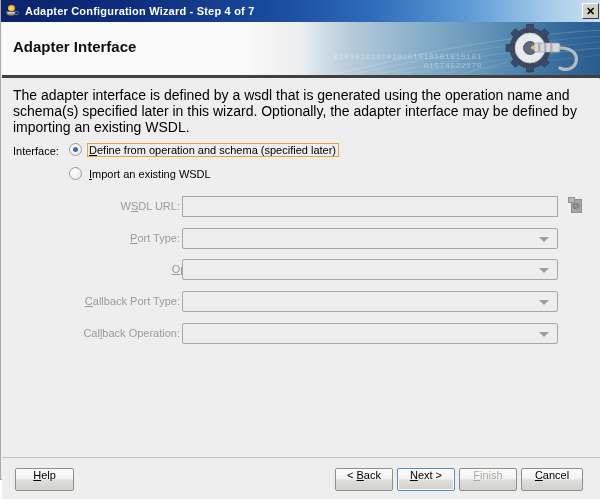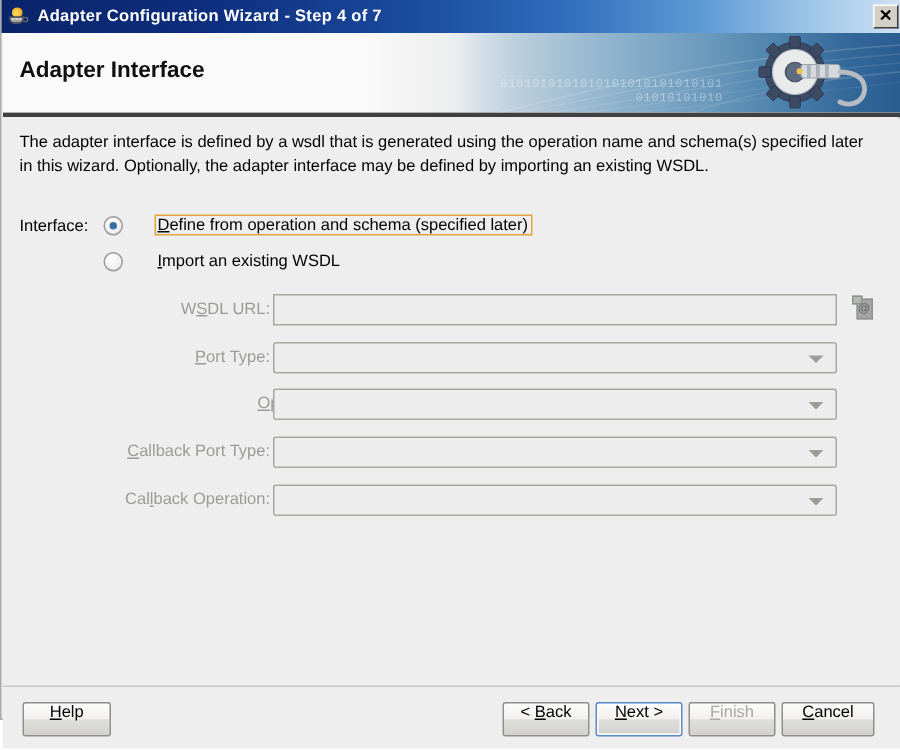--- a/index.html
+++ b/index.html
@@ -163,37 +163,35 @@
     width: 598px;
     height: 378px;
     background: #eeeeee;
     box-sizing: border-box;
   }
 
   #description {
     position: absolute;
     left: 11px; top: 8px;
     width: 574px;
-    font-size: 11px;
+    font-size: 14px;
     color: #000000;
     line-height: 16px;
   }
 
   
   #interface-label {
     position: absolute;
     left: 12px; top: 145px;
     font-size: 11px;
     color: #000000;
   }
   .radio-row {
     position: absolute;
     display: flex;
-    align-items: center;
-    gap: 16px;
   }
   #radio-row-define { left: 68px; top: 143px; }
   #radio-row-import { left: 68px; top: 167px; }
 
   .radio-mark {
     width: 13px; height: 13px;
     flex: 0 0 13px;
     border-radius: 50%;
     box-sizing: border-box;
     background: radial-gradient(circle at 38% 34%, #ffffff 0%, #f2f2f2 55%, #e2e2e2 100%);
@@ -368,21 +366,21 @@
     <svg class="swoosh" viewBox="0 0 300 56" preserveAspectRatio="none">
       <path d="M20,56 C90,40 160,18 300,8" stroke="rgba(255,255,255,0.30)" stroke-width="1" fill="none"></path>
       <path d="M30,56 C100,44 170,24 300,14" stroke="rgba(255,255,255,0.22)" stroke-width="1" fill="none"></path>
       <path d="M45,56 C115,48 185,30 300,20" stroke="rgba(255,255,255,0.18)" stroke-width="1" fill="none"></path>
       <path d="M60,56 C130,50 200,36 300,26" stroke="rgba(255,255,255,0.14)" stroke-width="1" fill="none"></path>
       <path d="M80,56 C150,52 215,42 300,33" stroke="rgba(255,255,255,0.12)" stroke-width="1" fill="none"></path>
       <path d="M150,56 C190,44 240,30 300,26" stroke="rgba(255,255,255,0.20)" stroke-width="1" fill="none"></path>
     </svg>
     <div class="binary">
       <span>0101010101010101010101010101</span><br>
-      <span>01010101010</span>
+      <span>01574522370</span>
     </div>
     <svg class="gear-art" viewBox="0 0 96 52">
       <g transform="translate(34,24)">
         <g fill="#3c4a63" stroke="#2b3750" stroke-width="0.6">
           <circle cx="0" cy="0" r="20"></circle>
           <rect x="-3.5" y="-24" width="7" height="8" rx="1"></rect>
           <rect x="-3.5" y="16" width="7" height="8" rx="1"></rect>
           <rect x="-24" y="-3.5" width="8" height="7" rx="1"></rect>
           <rect x="16" y="-3.5" width="8" height="7" rx="1"></rect>
           <rect x="-3.5" y="-24" width="7" height="8" rx="1" transform="rotate(45)"></rect>

